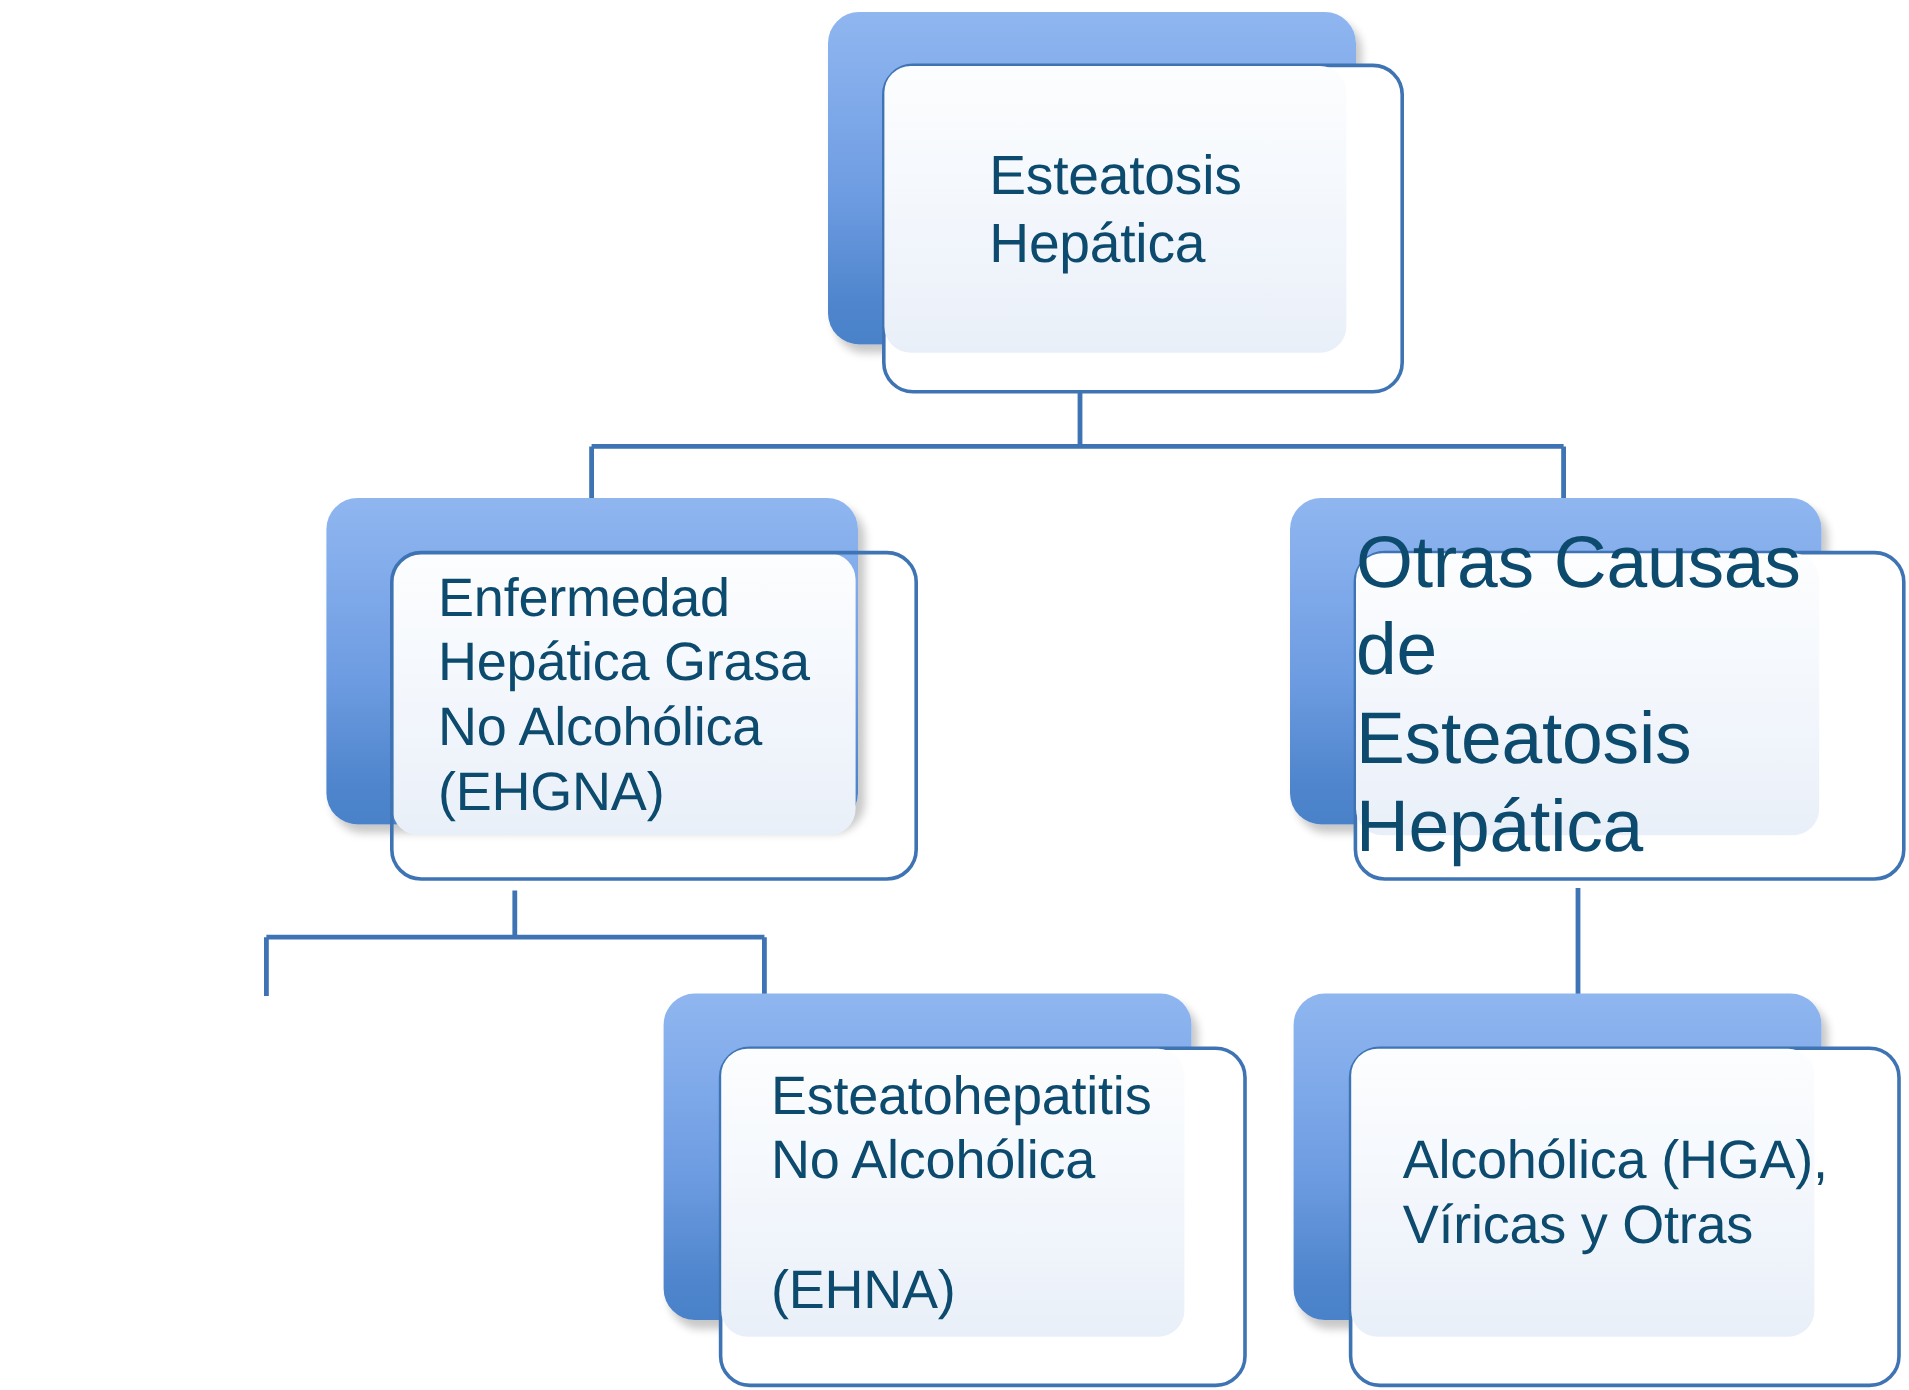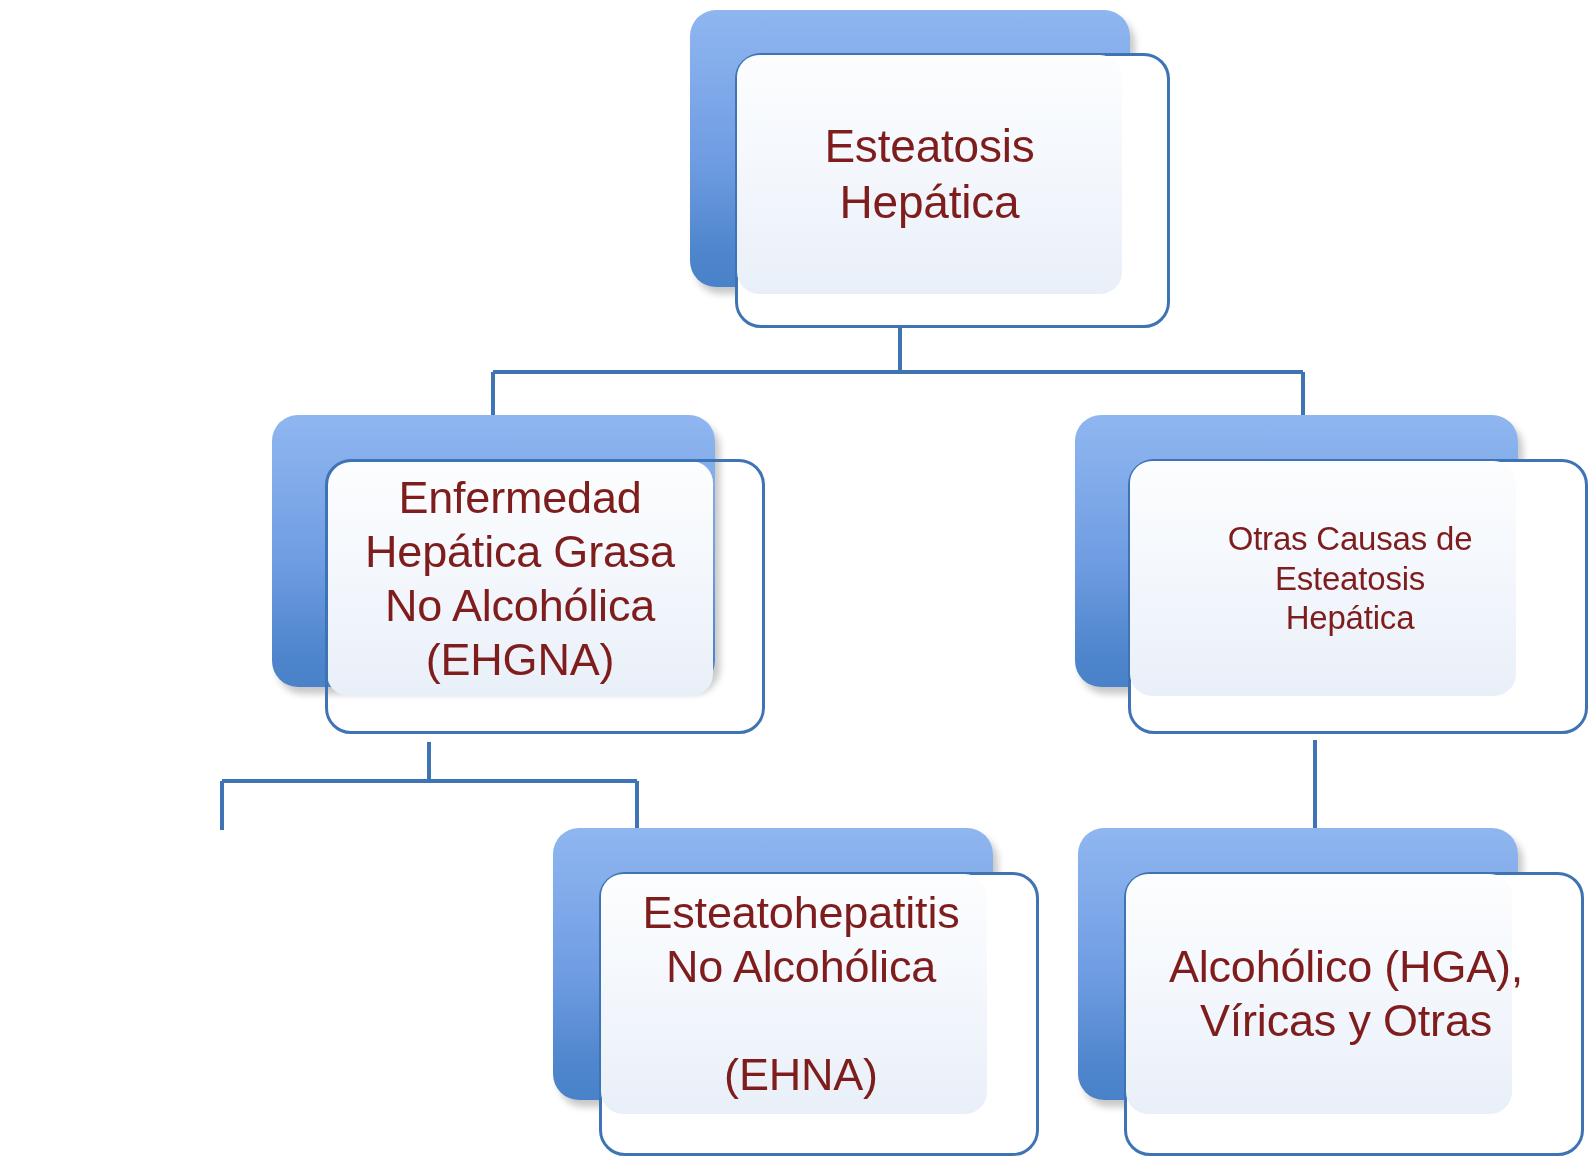--- a/index.html
+++ b/index.html
@@ -59,22 +59,22 @@
     background: linear-gradient(to bottom, #FCFDFE 0%, #F6F9FD 35%, #EFF4FB 72%, #E9EFF8 100%);
     box-sizing: border-box;
   }
 
   .node .label {
     position: absolute;
     display: flex;
     flex-direction: column;
     align-items: center;
     justify-content: center;
-    text-align: center;
-    color: #7f1d1d;
+    text-align: left;
+    color: #0c4a6e;
     line-height: 1.2;
     white-space: pre-line;
     letter-spacing: -0.2px;
   }
 
   .bold .label { font-weight: normal; }
 </style>
 </head>
 <body>
 
@@ -110,21 +110,21 @@
 Hepática Grasa
 No Alcohólica
 (EHGNA)</span>
     </div>
   </div>
 
   <div class="node" style="left:1075px; top:415px; width:516px; height:310px;">
     <div class="plate" style="width:443px; height:272px;"></div>
     <div class="frame" style="left:53px; top:44px; width:460px; height:275px;"></div>
     <div class="sheet" style="left:55px; top:46px; width:386px; height:235px;"></div>
-    <div class="label" style="left:55px; top:46px; width:440px; height:235px; font-size:33px;">
+    <div class="label" style="left:55px; top:46px; width:440px; height:235px; font-size:61px;">
       <span>Otras Causas de
 Esteatosis
 Hepática</span>
     </div>
   </div>
 
 
   <div class="node" style="left:553px; top:828px; width:492px; height:330px;">
     <div class="plate" style="width:440px; height:272px;"></div>
     <div class="frame" style="left:46px; top:44px; width:440px; height:284px;"></div>
@@ -135,18 +135,18 @@
 
 (EHNA)</span>
     </div>
   </div>
 
   <div class="node" style="left:1078px; top:828px; width:513px; height:330px;">
     <div class="plate" style="width:440px; height:272px;"></div>
     <div class="frame" style="left:46px; top:44px; width:460px; height:284px;"></div>
     <div class="sheet" style="left:48px; top:46px; width:386px; height:240px;"></div>
     <div class="label" style="left:48px; top:46px; width:440px; height:240px; font-size:45px;">
-      <span>Alcohólico (HGA),
+      <span>Alcohólica (HGA),
 Víricas y Otras</span>
     </div>
   </div>
 
 </div>
 
 </body></html>

